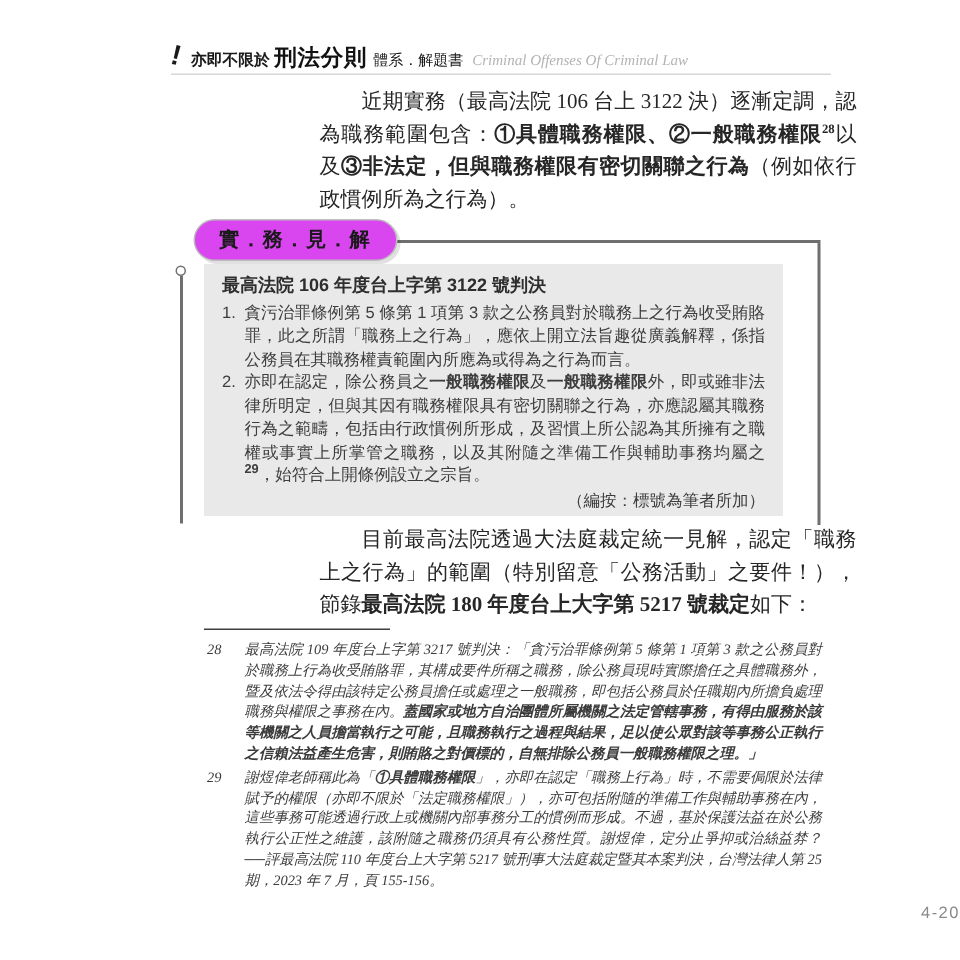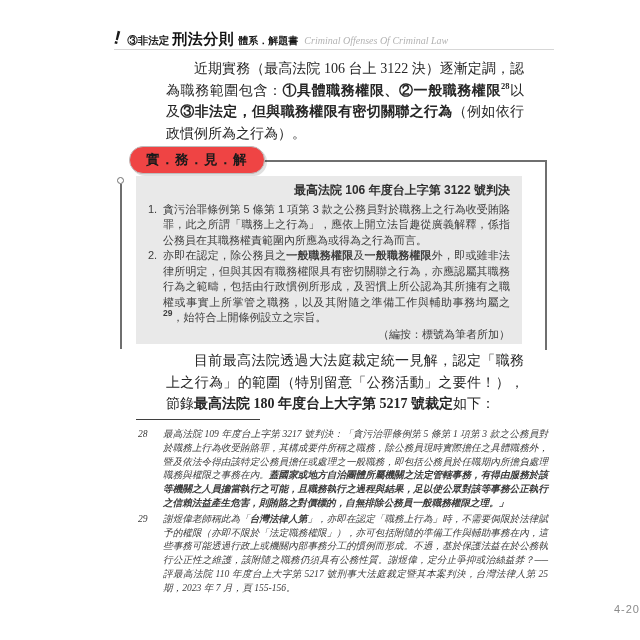--- a/index.html
+++ b/index.html
@@ -6,68 +6,68 @@
   .page{
     position:relative;width:640px;height:640px;background:#ffffff;overflow:hidden;
     font-family:"Liberation Serif","DejaVu Serif",serif;color:#2b2b2b;
   }
   
   .hdr{position:absolute;left:114px;top:27px;width:440px;height:22px;white-space:nowrap;}
   .hdr-rule{position:absolute;left:114px;top:49px;width:440px;border-top:1px solid #d7d7d7;}
   .bang{display:inline-block;font-weight:700;font-size:19px;transform:rotate(14deg);margin-right:7px;color:#1a1a1a;font-family:"Liberation Sans",sans-serif;}
   .hdr .series{font-family:"Liberation Sans",sans-serif;font-weight:700;font-size:10.5px;color:#1a1a1a;margin-right:3px;}
   .hdr .title{font-family:Liberation Sans, sans-serif;font-weight:700;font-size:15px;color:#111;letter-spacing:.5px;margin-right:4px;}
-  .hdr .subtitle{font-family:"Liberation Sans",sans-serif;font-weight:700;font-size:10px;color:#1a1a1a;margin-right:6px;}
+  .hdr .subtitle{font-family:"Liberation Sans",sans-serif;font-weight:400;font-size:10px;color:#1a1a1a;margin-right:6px;}
   .hdr .subtitle-en{font-style:italic;font-size:10px;color:#b3b3b3;font-family:"Liberation Serif",serif;}
   
   .para{position:absolute;left:166px;width:358px;font-size:14px;line-height:21.5px;text-align:justify;color:#262626;}
-  .para{text-indent:2em;}
+  .para{text-indent:2em;margin-left:47px;}
   .b{font-weight:700;}
   sup.ref{font-size:8.5px;font-weight:700;vertical-align:super;line-height:0;}
   
   .pill{
     position:absolute;left:129px;top:146px;height:26px;padding:0 16px;border-radius:14px;
-    background:#ef4444;border:1px solid #bdbdbd;box-shadow:2px 2px 0 rgba(0,0,0,.12);
+    background:#d946ef;border:1px solid #bdbdbd;box-shadow:2px 2px 0 rgba(0,0,0,.12);
     display:flex;align-items:center;font-family:"Liberation Sans",sans-serif;
     font-weight:700;font-size:13.5px;letter-spacing:1px;color:#1a1a1a;z-index:3;
   }
   .dot{position:absolute;width:5px;height:5px;border:1.5px solid #6f6f6f;border-radius:50%;background:#fff;z-index:2;}
   .dot-top{left:256px;top:157px;}
   .dot-left{left:117px;top:177px;}
   .fl{position:absolute;background:#6f6f6f;}
   .fl-top{left:262px;top:160px;width:284px;height:1.5px;}
   .fl-right{left:545px;top:160px;width:1.5px;height:190px;}
   .fl-left{left:120px;top:184px;width:1.5px;height:165px;}
   
   .jbox{
     position:absolute;left:136px;top:176px;width:386px;height:168px;background:#e9e9e9;
     padding:7px 12px;box-sizing:border-box;font-family:"Liberation Sans",sans-serif;
     color:#3d3d3d;font-size:11px;line-height:15.5px;
   }
-  .jbox .jtitle{text-align:right;font-weight:700;font-size:12px;color:#2e2e2e;margin-bottom:3px;}
+  .jbox .jtitle{text-align:left;font-weight:700;font-size:12px;color:#2e2e2e;margin-bottom:3px;}
   .jitem{position:relative;padding-left:15px;text-align:justify;}
   .jitem .no{position:absolute;left:0;top:0;}
   .jnote{text-align:right;margin-top:1px;}
   
   .fnrule{position:absolute;left:136px;top:419px;width:124px;border-top:1px solid #3f3f3f;}
   .fnblock{position:absolute;left:138px;top:427px;width:410px;font-style:italic;color:#3c3c3c;
     font-size:9.6px;line-height:13.8px;}
   .fn{position:relative;padding-left:25px;text-align:justify;margin-bottom:2px;}
   .fn .fno{position:absolute;left:0;top:0;font-style:italic;}
   
   .pgnum{position:absolute;left:0;top:603px;width:640px;text-align:right;color:#8a8a8a;
     font-size:11px;letter-spacing:1px;font-family:"Liberation Sans",sans-serif;}
 </style>
 </head>
 <body>
 
 <div class="page">
 
   <div class="hdr">
-    <span class="bang">!</span><span class="series">③非法定</span><span class="title">刑法分則</span><span class="subtitle">體系．解題書</span><span class="subtitle-en">Criminal Offenses Of Criminal Law</span>
+    <span class="bang">!</span><span class="series">亦即不限於</span><span class="title">刑法分則</span><span class="subtitle">體系．解題書</span><span class="subtitle-en">Criminal Offenses Of Criminal Law</span>
   </div>
   <div class="hdr-rule"></div>
 
   <div class="para" style="top:58px;"><span>近期實務（最高法院 106 台上 3122 決）逐漸定調，認為職務範圍包含：</span><span class="b">①具體職務權限、②一般職務權限</span><sup class="ref">28</sup><span>以及</span><span class="b">③非法定，但與職務權限有密切關聯之行為</span><span>（例如依行政慣例所為之行為）。</span></div>
 
   <div class="pill">
     <span>實．務．見．解</span>
   </div>
   <span class="dot dot-top"></span>
   <span class="dot dot-left"></span>
@@ -87,19 +87,19 @@
   </div>
 
   <div class="para" style="top:350px;"><span>目前最高法院透過大法庭裁定統一見解，認定「職務上之行為」的範圍（特別留意「公務活動」之要件！），節錄</span><span class="b">最高法院 180 年度台上大字第 5217 號裁定</span><span>如下：</span></div>
 
   <div class="fnrule"></div>
   <div class="fnblock">
     <div class="fn">
       <span class="fno">28</span><span>最高法院 109 年度台上字第 3217 號判決：「貪污治罪條例第 5 條第 1 項第 3 款之公務員對於職務上行為收受賄賂罪，其構成要件所稱之職務，除公務員現時實際擔任之具體職務外，暨及依法令得由該特定公務員擔任或處理之一般職務，即包括公務員於任職期內所擔負處理職務與權限之事務在內。</span><span class="b">蓋國家或地方自治團體所屬機關之法定管轄事務，有得由服務於該等機關之人員擔當執行之可能，且職務執行之過程與結果，足以使公眾對該等事務公正執行之信賴法益產生危害，則賄賂之對價標的，自無排除公務員一般職務權限之理。」</span>
     </div>
     <div class="fn">
-      <span class="fno">29</span><span>謝煜偉老師稱此為「</span><span class="b">台灣法律人第</span><span>」，亦即在認定「職務上行為」時，不需要侷限於法律賦予的權限（亦即不限於「法定職務權限」），亦可包括附隨的準備工作與輔助事務在內，這些事務可能透過行政上或機關內部事務分工的慣例而形成。不過，基於保護法益在於公務執行公正性之維護，該附隨之職務仍須具有公務性質。謝煜偉，定分止爭抑或治絲益棼？──評最高法院 110 年度台上大字第 5217 號刑事大法庭裁定暨其本案判決，台灣法律人第 25 期，2023 年 7 月，頁 155-156。</span>
+      <span class="fno">29</span><span>謝煜偉老師稱此為「</span><span class="b">①具體職務權限</span><span>」，亦即在認定「職務上行為」時，不需要侷限於法律賦予的權限（亦即不限於「法定職務權限」），亦可包括附隨的準備工作與輔助事務在內，這些事務可能透過行政上或機關內部事務分工的慣例而形成。不過，基於保護法益在於公務執行公正性之維護，該附隨之職務仍須具有公務性質。謝煜偉，定分止爭抑或治絲益棼？──評最高法院 110 年度台上大字第 5217 號刑事大法庭裁定暨其本案判決，台灣法律人第 25 期，2023 年 7 月，頁 155-156。</span>
     </div>
   </div>
 
   <div class="pgnum">4-20</div>
 
 </div>
 
 </body></html>

